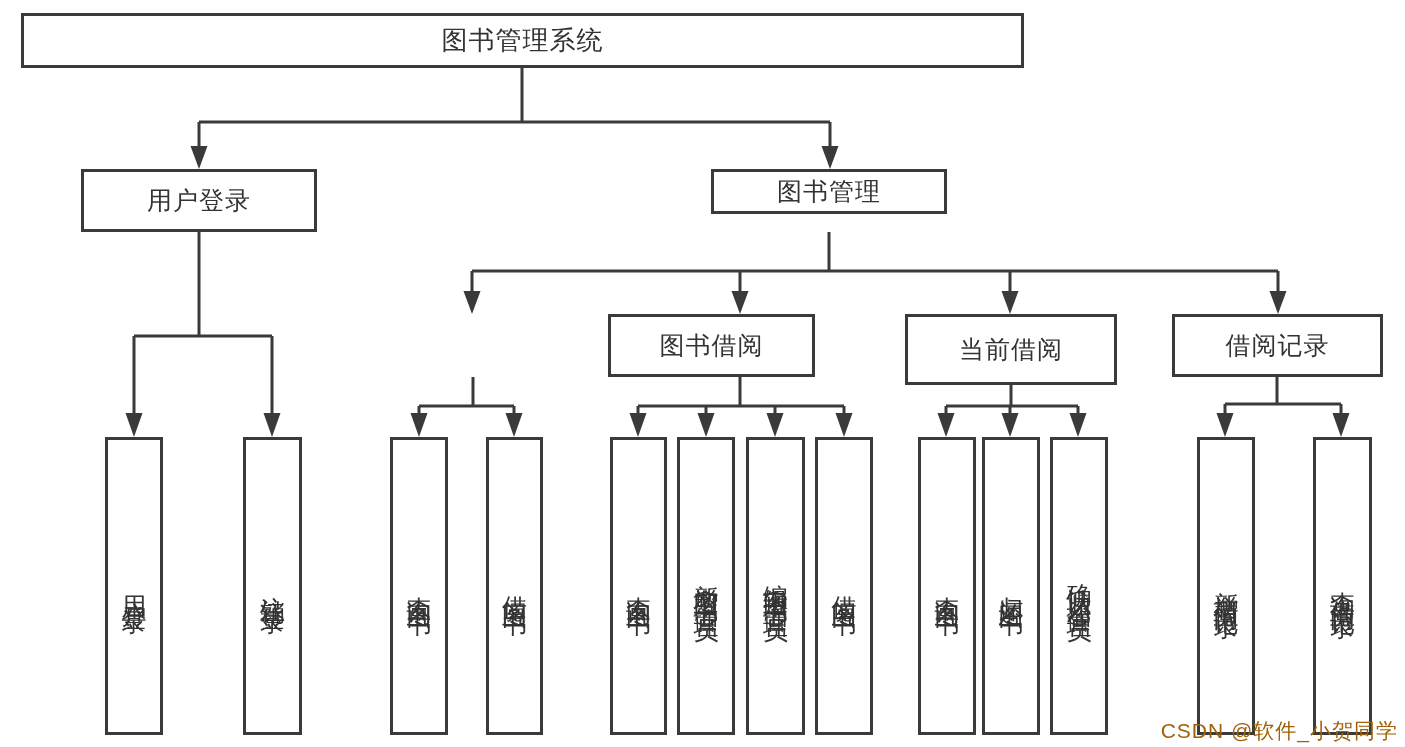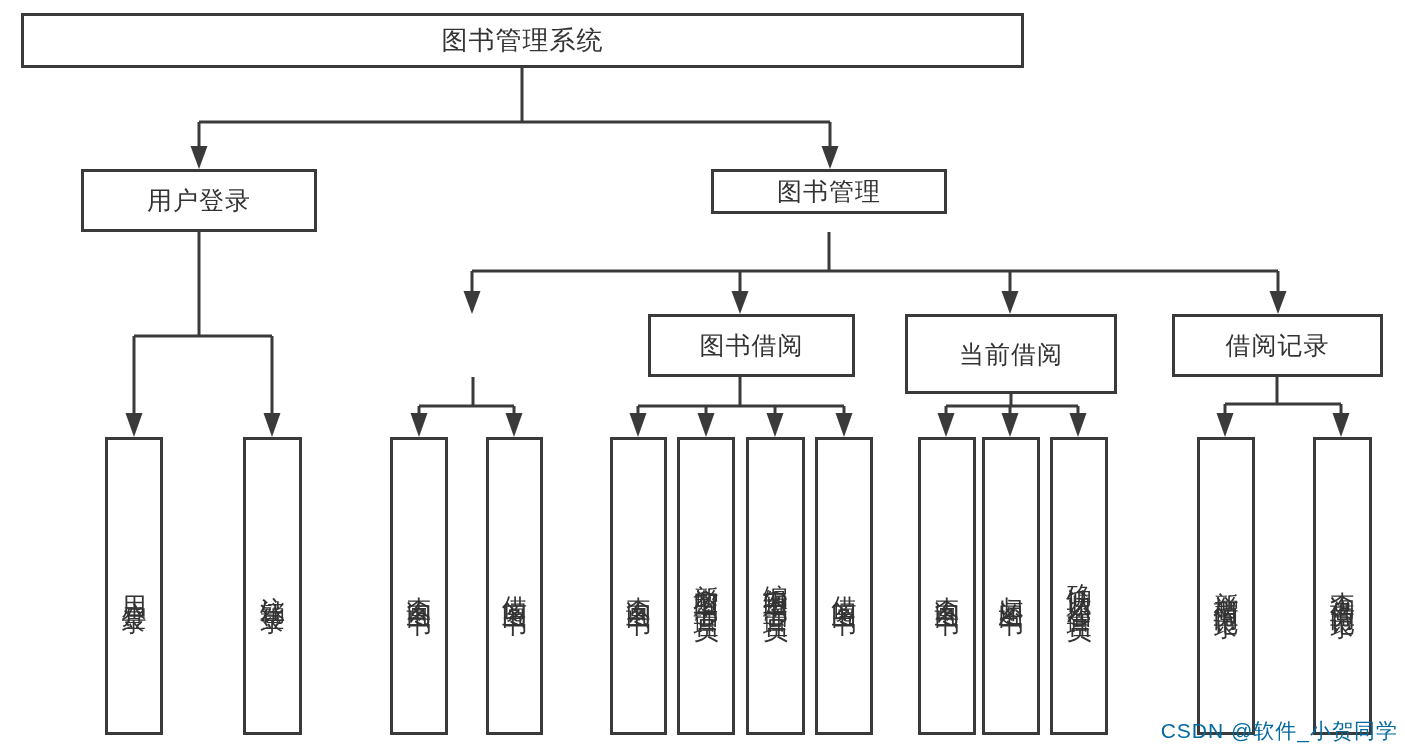--- a/index.html
+++ b/index.html
@@ -41,21 +41,21 @@
     letter-spacing: 5px;
     font-size: 25px;
     line-height: 1;
     white-space: normal;
   }
   .watermark {
     position: absolute;
     right: 7px;
     bottom: 2px;
     font-size: 21px;
-    color: #0369a1;
+    color: #a16207;
     letter-spacing: 1px;
     z-index: 3;
   }
 </style>
 </head>
 <body>
 
 <div id="stage">
 
   <svg id="connectors" viewBox="0 0 1405 747" xmlns="http://www.w3.org/2000/svg">
@@ -99,22 +99,22 @@
       <polygon points="1216.5,413 1233.5,413 1225,437"></polygon>
       <polygon points="1332.5,413 1349.5,413 1341,437"></polygon>
     </g>
   </svg>
 
   <div class="node root" style="left:21px; top:13px; width:1003px; height:55px;">图书管理系统</div>
 
   <div class="node" style="left:81px; top:169px; width:236px; height:63px;">用户登录</div>
   <div class="node" style="left:711px; top:169px; width:236px; height:45px;">图书管理</div>
 
-  <div class="node" style="left:648px; top:314px; width:207px; height:63px;">图书借阅</div>
-  <div class="node" style="left:905px; top:314px; width:212px; height:80px;">当前借阅</div>
+  <div class="node" style="left:608px; top:314px; width:207px; height:63px;">图书借阅</div>
+  <div class="node" style="left:905px; top:314px; width:212px; height:71px;">当前借阅</div>
   <div class="node" style="left:1172px; top:314px; width:211px; height:63px;">借阅记录</div>
 
   <div class="node leaf" style="left:105px; top:437px; width:58px; height:298px;">用户登录</div>
   <div class="node leaf" style="left:243px; top:437px; width:59px; height:298px;">注销登录</div>
 
   <div class="node leaf" style="left:390px; top:437px; width:58px; height:298px;">查询图书</div>
   <div class="node leaf" style="left:486px; top:437px; width:57px; height:298px;">借阅图书</div>
 
   <div class="node leaf" style="left:610px; top:437px; width:57px; height:298px;">查询图书</div>
   <div class="node leaf" style="left:677px; top:437px; width:58px; height:298px;">新增图书（管理员）</div>

